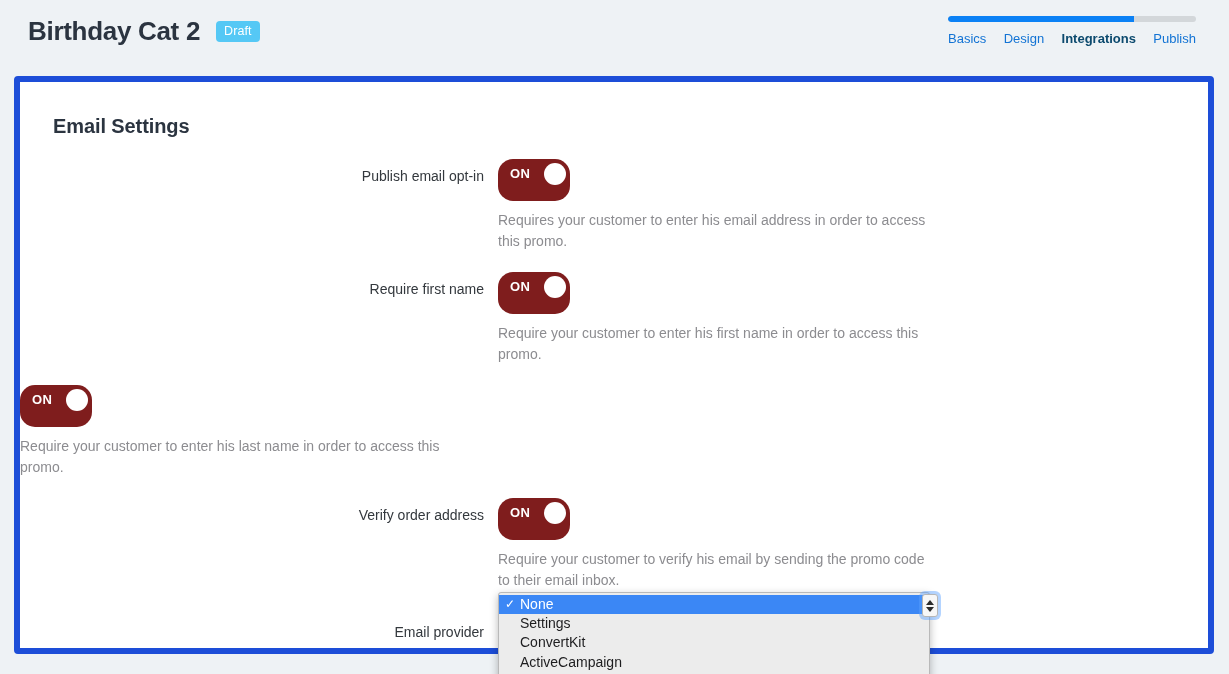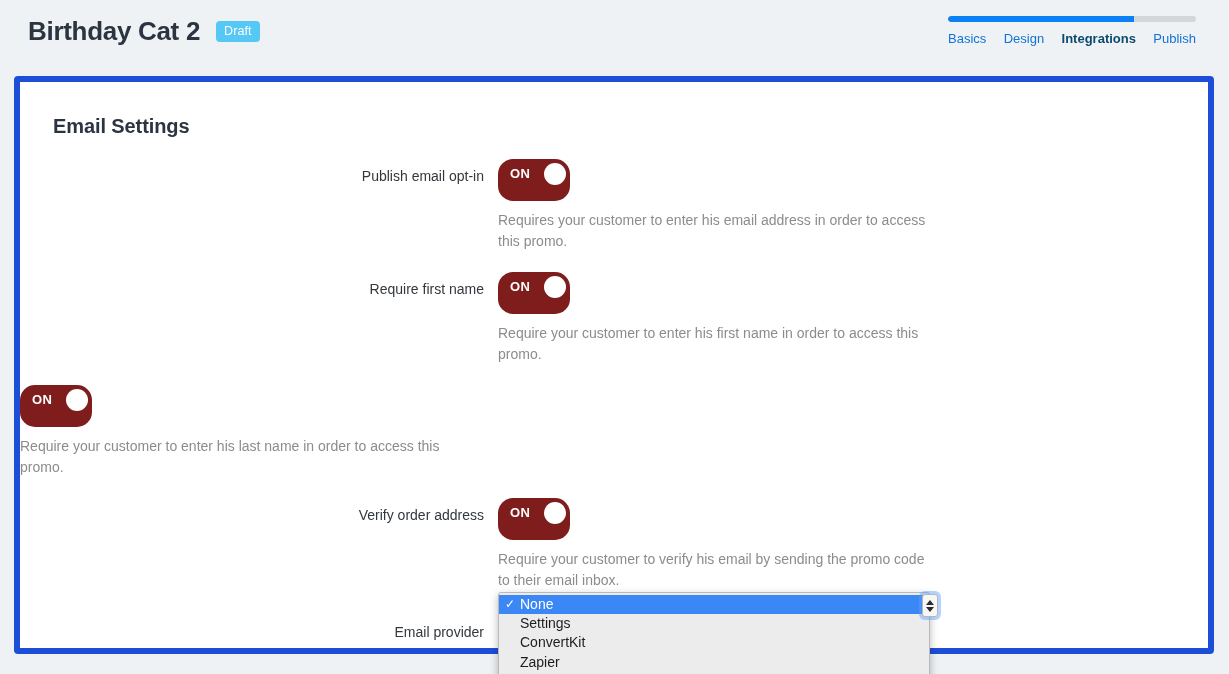--- a/index.html
+++ b/index.html
@@ -326,24 +326,20 @@
             <div class="select-option">
               <span class="check"></span>
               <span>Settings</span>
             </div>
             <div class="select-option">
               <span class="check"></span>
               <span>ConvertKit</span>
             </div>
             <div class="select-option">
               <span class="check"></span>
-              <span>Zapier</span>
-            </div>
-            <div class="select-option">
-              <span class="check"></span>
               <span>ActiveCampaign</span>
             </div>
             <div class="select-option">
               <span class="check"></span>
               <span>Drip</span>
             </div>
 
           </div>
 
           <div class="stepper">

